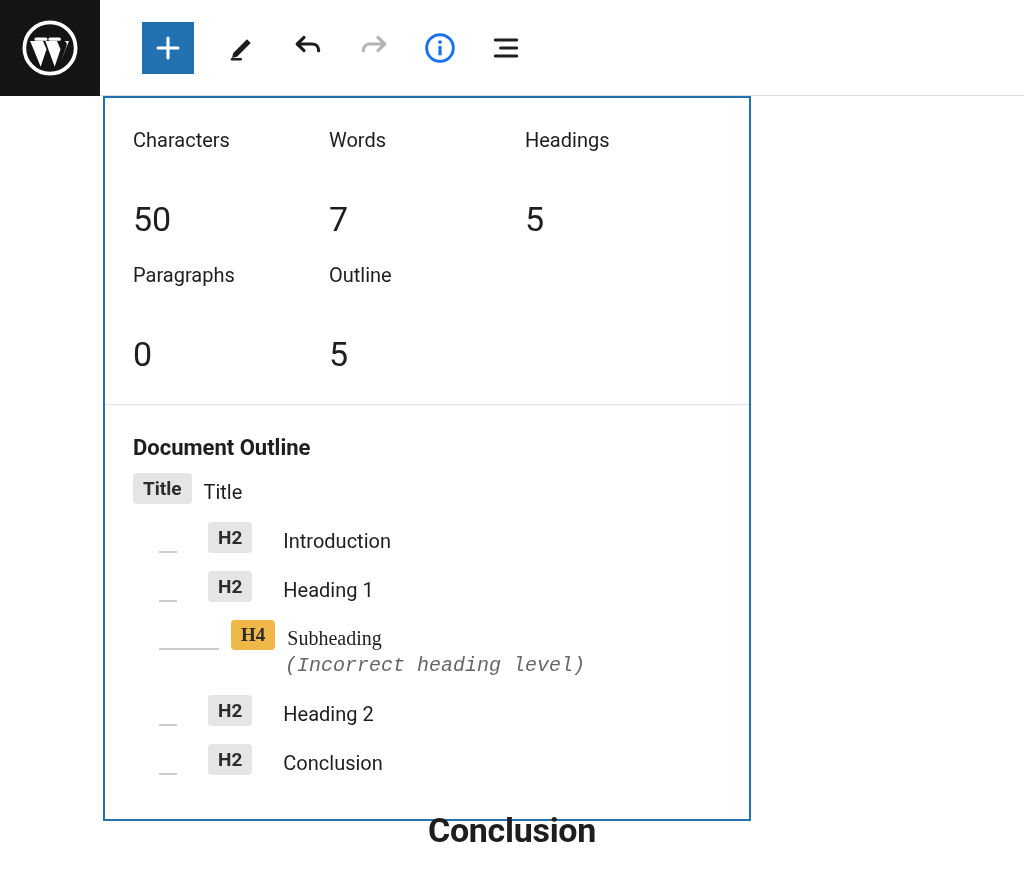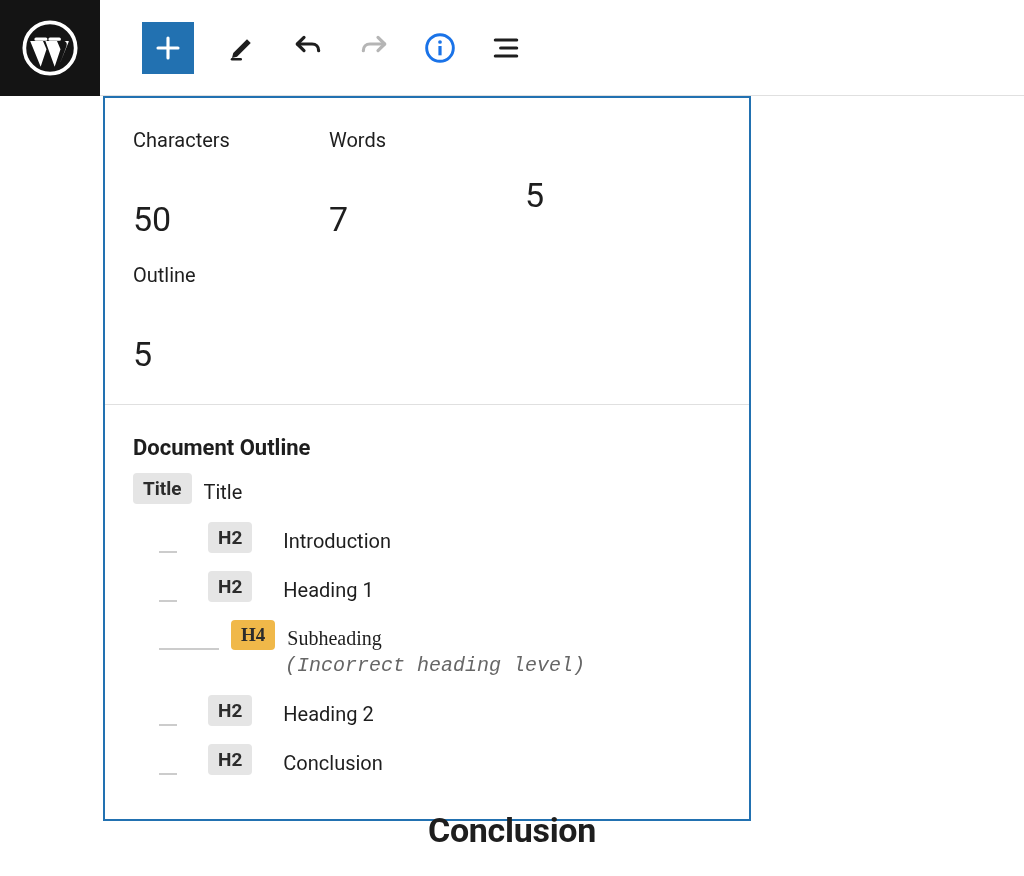--- a/index.html
+++ b/index.html
@@ -199,21 +199,26 @@
   <div class="stats">
     <div>
       <div class="stat-label">Characters</div>
       <div class="stat-value">50</div>
     </div>
     <div>
       <div class="stat-label">Words</div>
       <div class="stat-value">7</div>
     </div>
     <div>
+      <div class="stat-label">Headings</div>
       <div class="stat-value">5</div>
+    </div>
+    <div>
+      <div class="stat-label">Paragraphs</div>
+      <div class="stat-value">0</div>
     </div>
     <div>
       <div class="stat-label">Outline</div>
       <div class="stat-value">5</div>
     </div>
   </div>
 
   <div class="outline">
     <div class="outline-title">Document Outline</div>
     <div class="outline-items">

